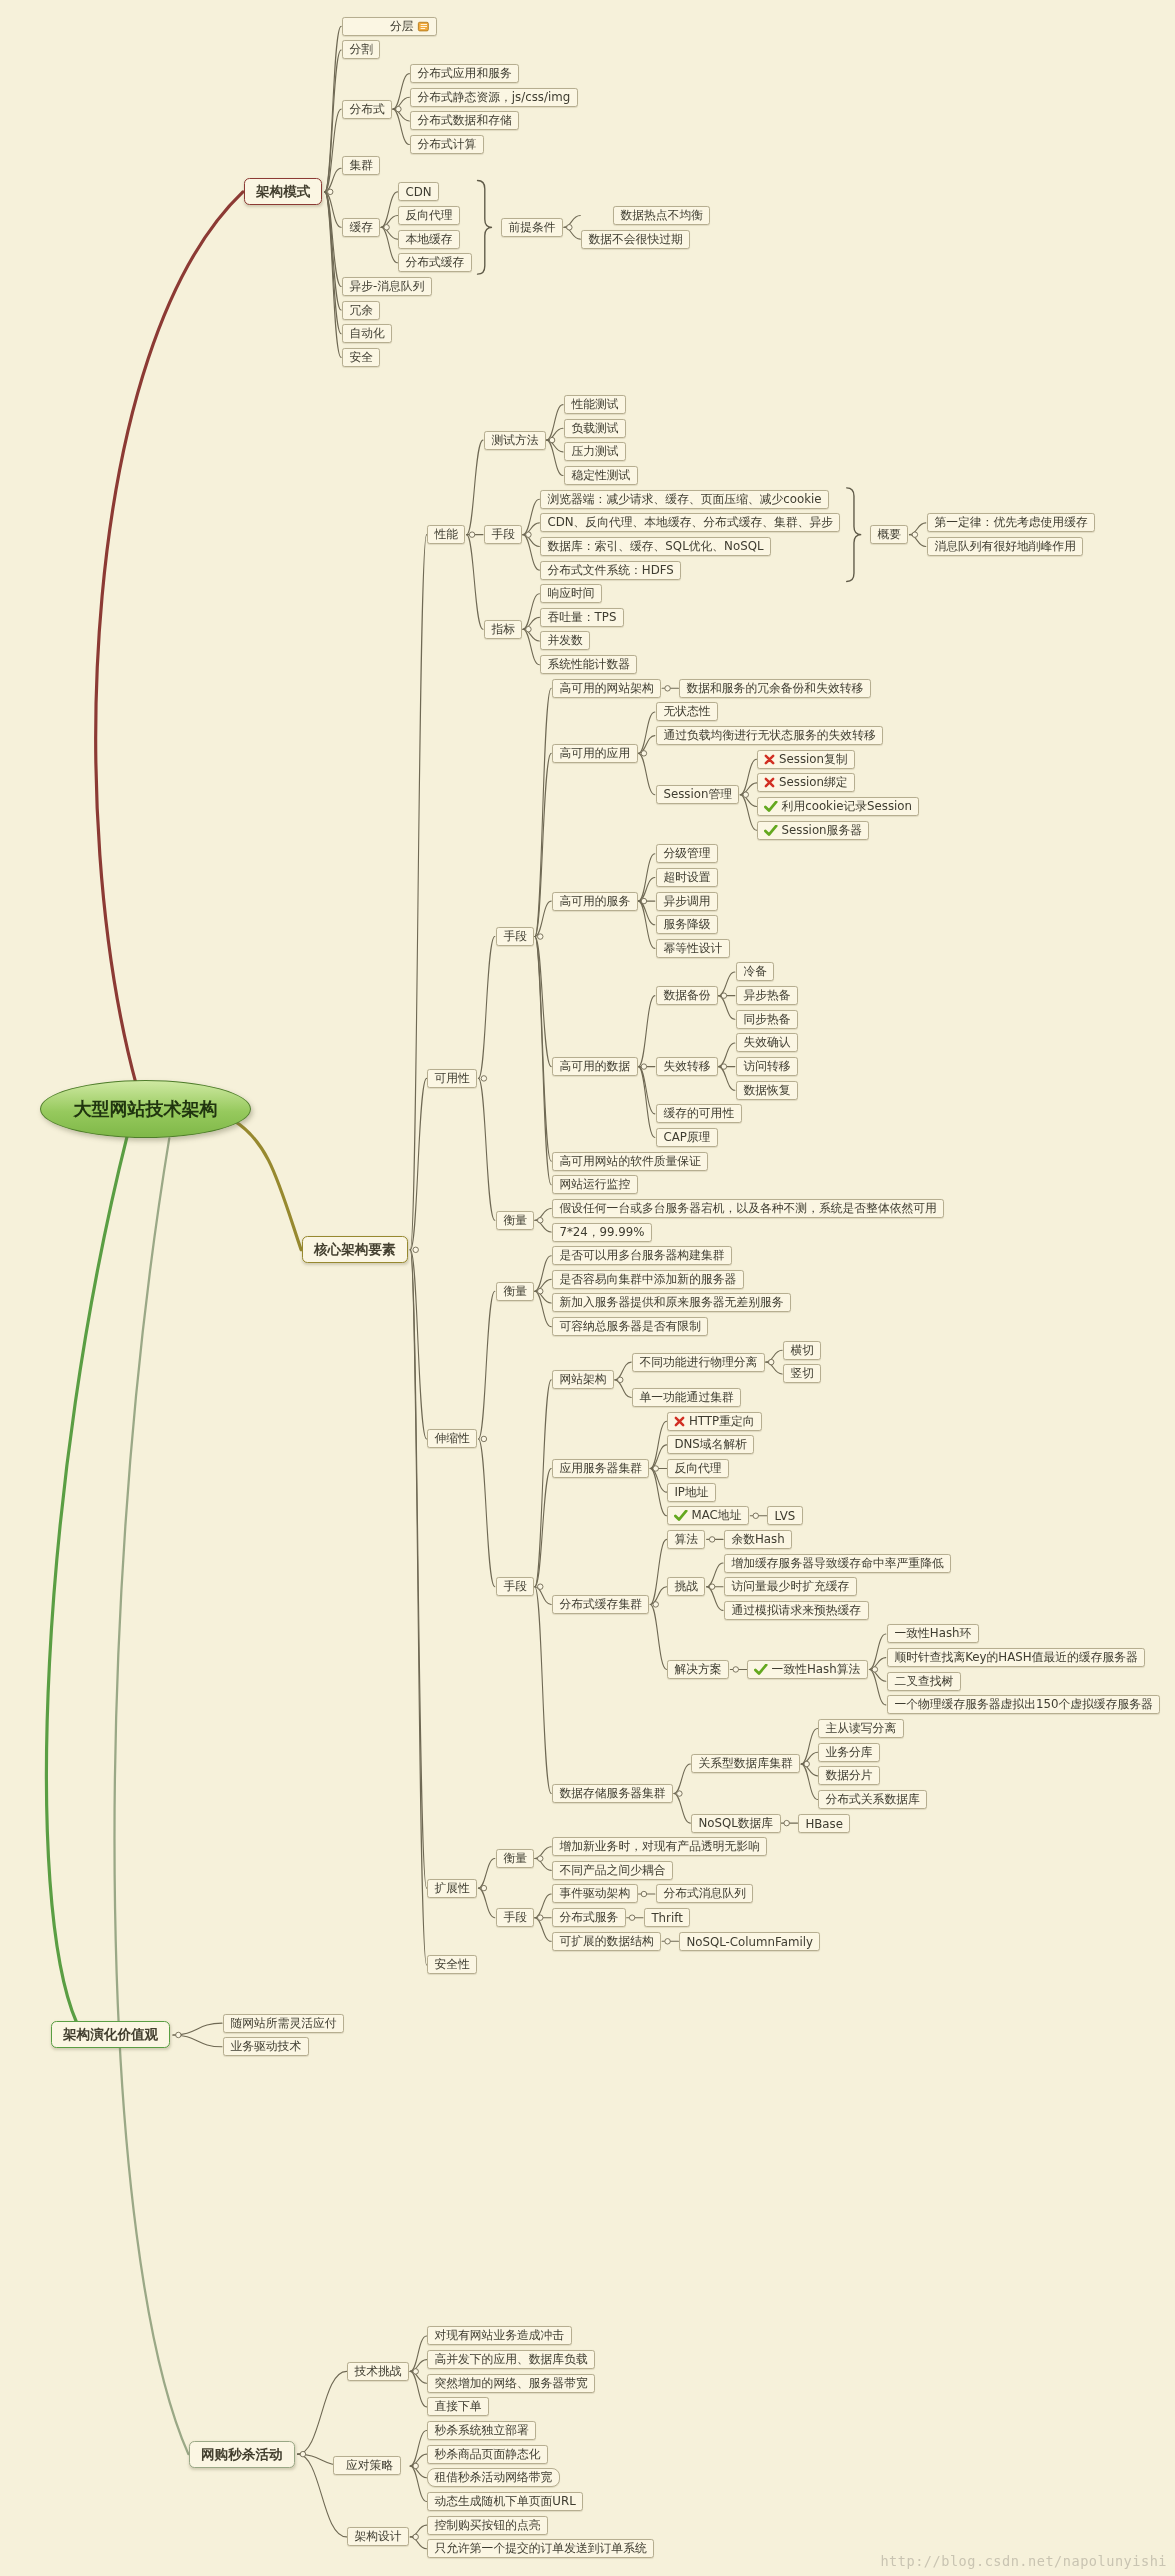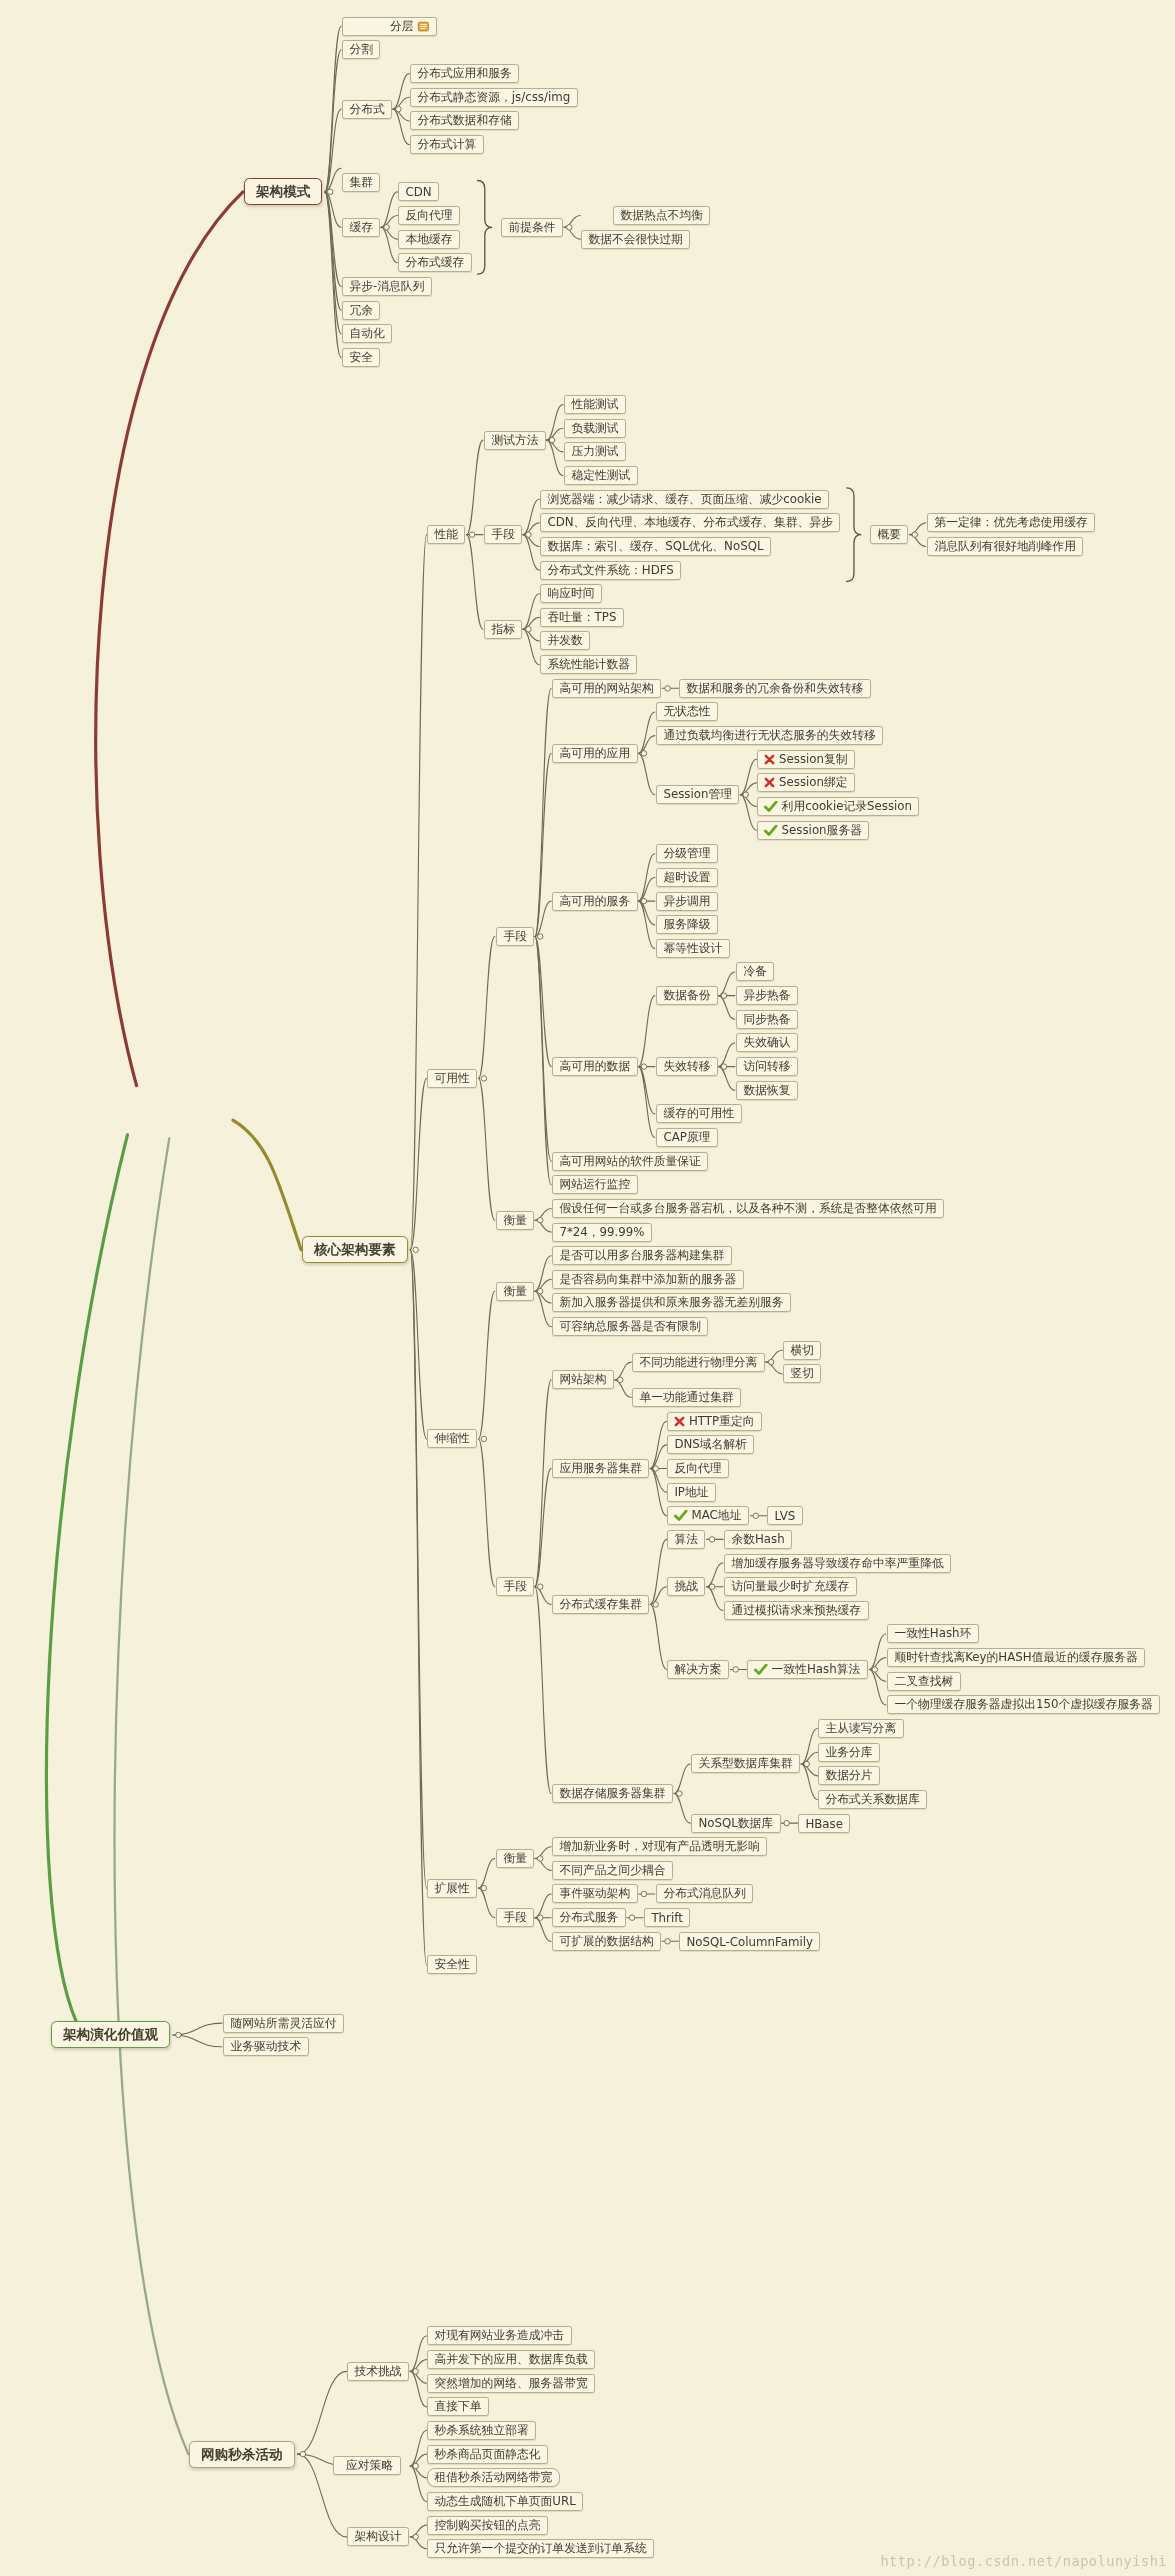--- a/index.html
+++ b/index.html
@@ -209,20 +209,23 @@
       <path d="M451 2712 C 459.5 2712, 459.5 2673, 469 2673" fill="none" stroke="#6f6954" stroke-width="1.2" stroke-linecap="round"></path>
       <path d="M451 2712 C 459.5 2712, 459.5 2699, 469 2699" fill="none" stroke="#6f6954" stroke-width="1.2" stroke-linecap="round"></path>
       <path d="M451 2712 C 459.5 2712, 459.5 2725, 469 2725" fill="none" stroke="#6f6954" stroke-width="1.2" stroke-linecap="round"></path>
       <path d="M451 2712 C 459.5 2712, 459.5 2751, 469 2751" fill="none" stroke="#6f6954" stroke-width="1.2" stroke-linecap="round"></path>
       <circle cx="457" cy="2712" r="3" fill="#fbf6e3" stroke="#6f6954" stroke-width="1"></circle>
       <path d="M451 2790 C 459.5 2790, 459.5 2777, 469 2777" fill="none" stroke="#6f6954" stroke-width="1.2" stroke-linecap="round"></path>
       <path d="M451 2790 C 459.5 2790, 459.5 2803, 469 2803" fill="none" stroke="#6f6954" stroke-width="1.2" stroke-linecap="round"></path>
       <circle cx="457" cy="2790" r="3" fill="#fbf6e3" stroke="#6f6954" stroke-width="1"></circle>
     </svg>
   <div id="watermark">http://blog.csdn.net/napolunyishi</div>
+<div class="node central" style="left: 40px; top: 1080px;">
+      <span class="lbl">大型网站技术架构</span>
+    </div>
     <div class="node main" style="border-color: rgb(140, 58, 52); left: 244px; top: 178px;">
       <span class="lbl">架构模式</span>
     </div>
     <div class="node plain" style="left: 342px; top: 17px; padding-left: 47px;">
       <span class="lbl">分层</span>
       <span class="mk">
         <svg width="12.7" height="12.7" viewBox="0 0 14 14">
           <rect x="1.5" y="2.5" width="11" height="9.5" rx="1.5" fill="#f2a93b" stroke="#b27c20"></rect>
           <path d="M4 5 h7 M4 7.2 h7 M4 9.4 h5" stroke="#fff6dc" stroke-width="1.1" fill="none"></path>
         </svg>
@@ -239,21 +242,21 @@
     </div>
     <div class="node plain" style="left: 410px; top: 88px;">
       <span class="lbl">分布式静态资源，js/css/img</span>
     </div>
     <div class="node plain" style="left: 410px; top: 111px;">
       <span class="lbl">分布式数据和存储</span>
     </div>
     <div class="node plain" style="left: 410px; top: 135px;">
       <span class="lbl">分布式计算</span>
     </div>
-    <div class="node plain" style="left: 342px; top: 173px;">
+    <div class="node plain" style="left: 342px; top: 156px;">
       <span class="lbl">集群</span>
     </div>
     <div class="node plain" style="left: 342px; top: 218px;">
       <span class="lbl">缓存</span>
     </div>
     <div class="node plain" style="left: 398px; top: 182px;">
       <span class="lbl">CDN</span>
     </div>
     <div class="node plain" style="left: 398px; top: 206px;">
       <span class="lbl">反向代理</span>

